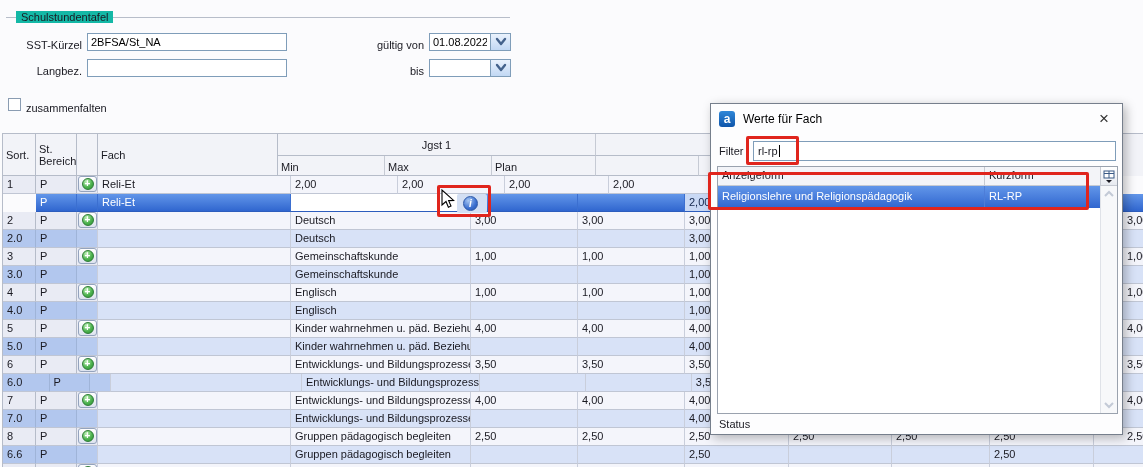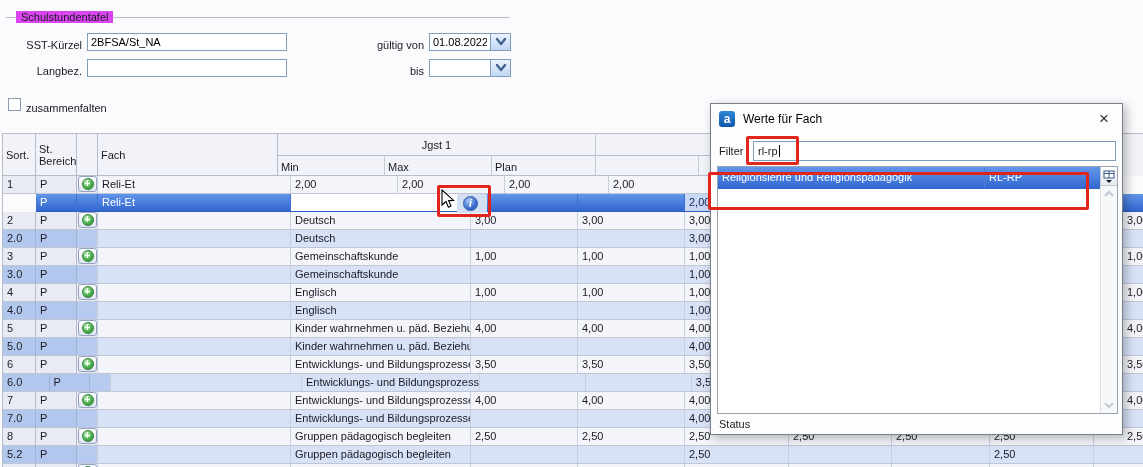--- a/index.html
+++ b/index.html
@@ -5,21 +5,21 @@
   * { box-sizing: border-box; margin: 0; padding: 0; }
   html,body { width:1143px; height:467px; }
   body {
     position: relative; overflow: hidden;
     background: #fbfbfd;
     font-family: "Liberation Sans", sans-serif;
     font-size: 11px; color: #1a1a22;
   }
   
   .gb-line { position:absolute; left:6px; top:17px; width:504px; border-top:1px solid #b7bdc9; }
-  .gb-title { position:absolute; left:16px; top:11px; background:#d946ef; padding:0 5px; }
+  .gb-title { position:absolute; left:16px; top:11px; background:#14b8a6; padding:0 5px; }
   .flabel { position:absolute; text-align:right; line-height:18px; }
   .tbox {
     position:absolute; height:18px; border:1px solid #7f9db9; background:#fff;
     font-family:"Liberation Sans",sans-serif; font-size:11px; padding:0 3px; color:#000;
   }
   .combo-btn {
     position:absolute; width:20px; height:18px; border:1px solid #7f9db9; border-left:none;
     background:linear-gradient(#eaf2fd,#c2d8f4); display:flex; align-items:center; justify-content:center;
   }
   .cb {
@@ -398,21 +398,21 @@
         <div class="tcell" style="width: 180px;">Gruppen pädagogisch begleiten</div>
         <div class="tcell" style="width: 107px;">2,50</div>
         <div class="tcell" style="width: 107px;">2,50</div>
         <div class="tcell" style="width: 104px;">2,50</div>
         <div class="tcell" style="width: 103px;">2,50</div>
         <div class="tcell" style="width: 98px;">2,50</div>
         <div class="tcell" style="width: 104px;">2,50</div>
         <div class="tcell far" style="width: 103px;">2,50</div>
       </div>
       <div class="trow sub">
-        <div class="tcell lc" style="width: 33px;">5.2</div>
+        <div class="tcell lc" style="width: 33px;">6.6</div>
         <div class="tcell lc" style="width: 41px;">P</div>
         <div class="tcell ic" style="width: 21px;"></div>
         <div class="tcell" style="width: 193px;"></div>
         <div class="tcell" style="width: 180px;">Gruppen pädagogisch begleiten</div>
         <div class="tcell" style="width: 107px;"></div>
         <div class="tcell" style="width: 107px;"></div>
         <div class="tcell" style="width: 104px;">2,50</div>
         <div class="tcell" style="width: 103px;"></div>
         <div class="tcell" style="width: 98px;"></div>
         <div class="tcell" style="width: 104px;">2,50</div>
@@ -448,20 +448,24 @@
 
 <div id="dialog">
   <div class="dlg-appicon">a</div>
   <div class="dlg-title">Werte für Fach</div>
   <div class="dlg-close">×</div>
 
   <div class="dlg-filter-label">Filter</div>
   <div class="filterbox"><span>rl-rp</span><span class="caret"></span></div>
 
   <div class="dlg-list">
+    <div class="lhead">
+      <div class="lhcell" style="width:267px">Anzeigeform</div>
+      <div class="lhcell" style="width:117px">Kurzform</div>
+    </div>
     <div id="dlg-rows">
         <div class="lrow">
           <div class="lcell" style="width: 267px;">Religionslehre und Religionspädagogik</div>
           <div class="lcell" style="width: 117px;">RL-RP</div>
         </div>
       </div>
     <div class="cfgbtn">
       <svg width="12" height="13" viewBox="0 0 12 13">
         <rect x="1" y="1" width="10" height="7" fill="#fff" stroke="#3a5a86"></rect>
         <line x1="1" y1="3.5" x2="11" y2="3.5" stroke="#3a5a86"></line>

